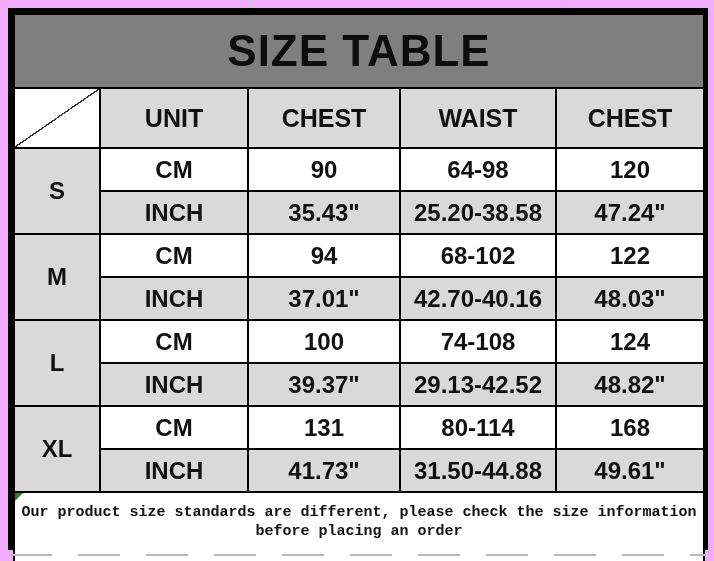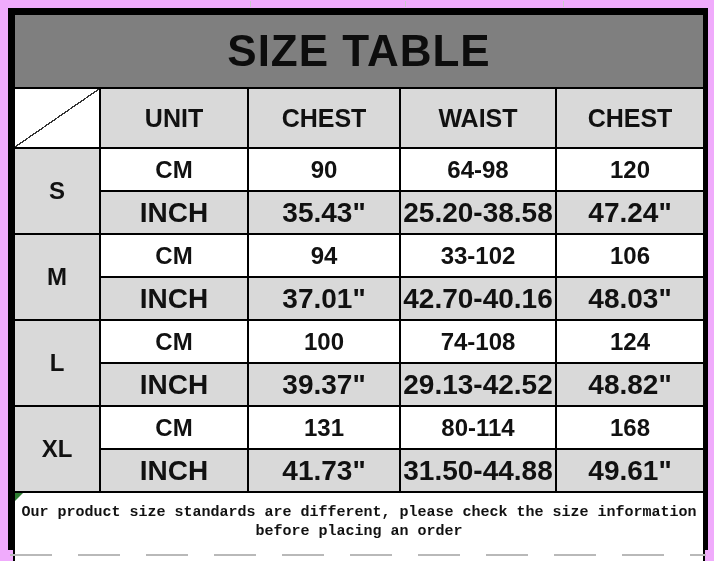--- a/index.html
+++ b/index.html
@@ -59,21 +59,21 @@
     background:
       linear-gradient(to bottom right,
         rgba(0,0,0,0) 49.3%, #333333 49.3%, #333333 50.7%, rgba(0,0,0,0) 50.7%),
       #ffffff;
   }
   td.size-cell {
     background: #d9d9d9;
     font-size: 28px;
   }
   tr.cm-row td { background: #ffffff; font-size: 24px; height: 41px; }
-  tr.inch-row td { background: #d9d9d9; font-size: 28px; height: 41px; }
+  tr.inch-row td { background: #d9d9d9; font-size: 24px; height: 41px; }
   tr.cm-row td.size-cell { background: #d9d9d9; }
   tr.note-row td {
     background: #ffffff;
     height: 58px;
     position: relative;
     font-family: Liberation Mono, monospace;
     font-weight: bold;
     font-size: 15px;
     line-height: 19px;
     vertical-align: top;
@@ -148,22 +148,22 @@
         <td>INCH</td>
         <td>35.43"</td>
         <td>25.20-38.58</td>
         <td>47.24"</td>
       </tr>
 
       <tr class="cm-row">
         <td class="size-cell" rowspan="2">M</td>
         <td>CM</td>
         <td>94</td>
-        <td>33-102</td>
-        <td>106</td>
+        <td>68-102</td>
+        <td>122</td>
       </tr>
       <tr class="inch-row">
         <td>INCH</td>
         <td>37.01"</td>
         <td>42.70-40.16</td>
         <td>48.03"</td>
       </tr>
 
       <tr class="cm-row">
         <td class="size-cell" rowspan="2">L</td>

